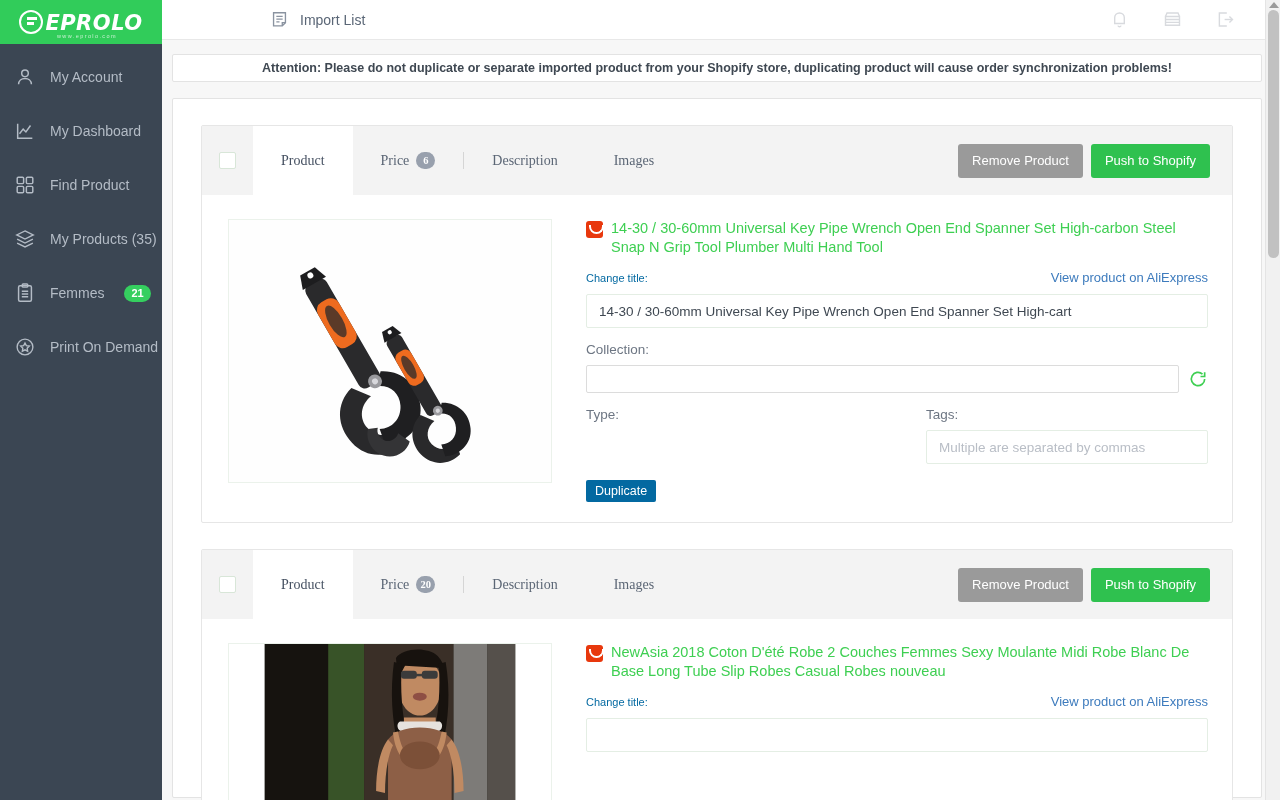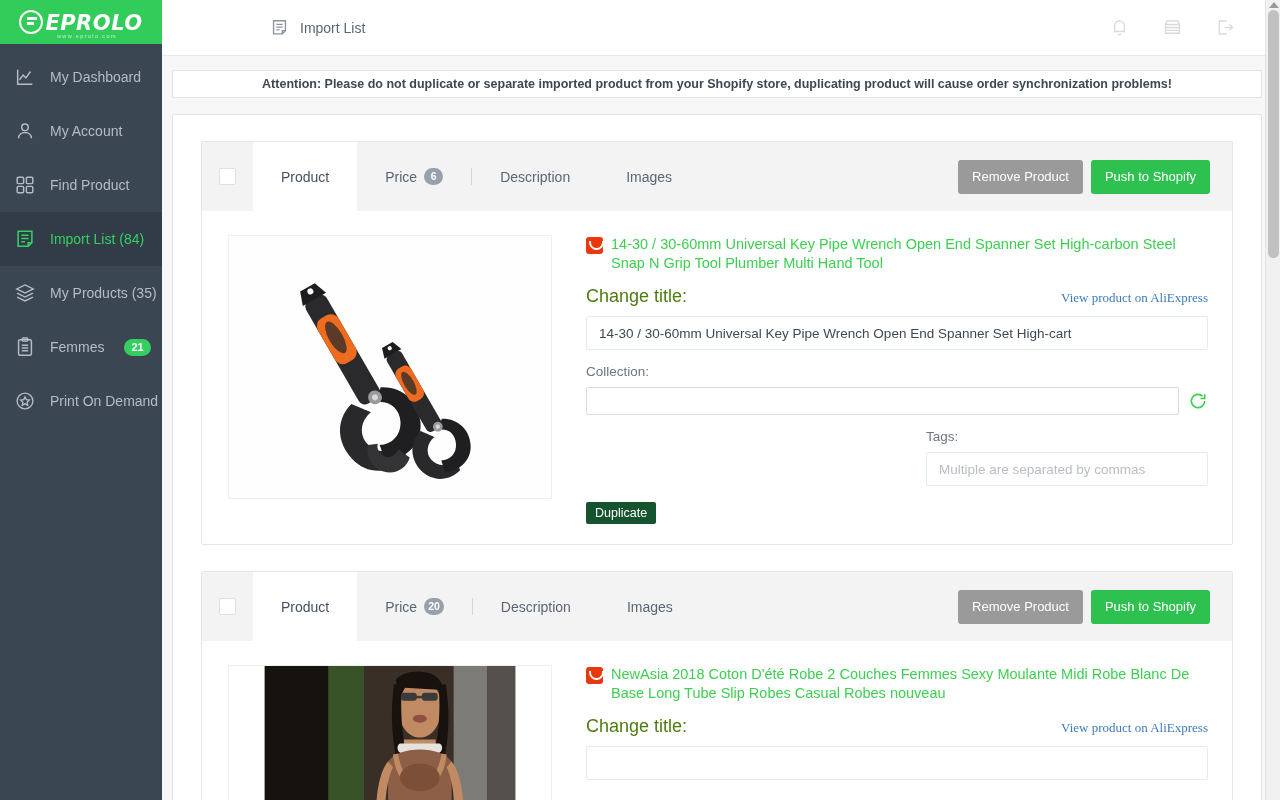--- a/index.html
+++ b/index.html
@@ -62,21 +62,21 @@
   .nav-label { white-space: nowrap; }
   .badge-pill {
     background: #35cf5f; color: #fff; font-size: 11px; font-weight: 700;
     border-radius: 9px; padding: 1px 7px; margin-left: 6px; line-height: 15px;
     display: inline-block;
   }
 
   
   .main { flex: 1; height: 800px; display: flex; flex-direction: column; position: relative; }
   .topbar {
-    height: 56px; background: #fff; border-bottom: 1px solid #e8e8e8;
+    height: 40px; background: #fff; border-bottom: 1px solid #e8e8e8;
     display: flex; align-items: center; padding: 0 22px 0 108px;
     flex: none;
   }
   .topbar-title { display: flex; align-items: center; gap: 11px; color: #5a6676; font-size: 14px; }
   .topbar-icons { margin-left: auto; display: flex; align-items: center; gap: 32px; padding-right: 22px; }
   .topbar-icons .ico { width: 21px; height: 21px; color: #d8dade; cursor: pointer; display:block; }
 
   .content {
     flex: 1; overflow: hidden; padding: 14px 18px 0 10px; background: #f7f7f7;
   }
@@ -117,20 +117,21 @@
   .chk-cell { width: 51px; display: flex; align-items: center; justify-content: center; }
   .chk {
     width: 17px; height: 17px; background: #fff;
     border: 1px solid #d8e6d8; border-radius: 2px; cursor: pointer;
   }
   .tabs { display: flex; align-items: stretch; }
   .tab {
     display: flex; align-items: center; justify-content: center;
     padding: 0 28px; font-size: 14px; color: #5b6675; cursor: pointer;
     position: relative;
+    font-family: Liberation Serif, serif;
   }
   .tab.active { background: #fff; color: #455061; }
   .tab .cnt {
     background: #98a0ad; color: #fff; font-size: 10.5px; font-weight: 700;
     border-radius: 9px; min-width: 19px; height: 17px; line-height: 17px;
     text-align: center; margin-left: 7px; padding: 0 4px; display: inline-block;
   }
   .tab-div { align-self: center; width: 1px; height: 17px; background: #d5d5d5; }
   .head-actions { margin-left: auto; display: flex; align-items: center; gap: 8px; padding-right: 22px; }
   .btn {
@@ -157,41 +158,40 @@
   .ali-ico {
     width: 17px; height: 17px; background: #e8380d; border-radius: 3px;
     flex: none; margin-top: 2px; position: relative;
   }
   .ali-ico::after {
     content: ""; position: absolute; left: 3px; top: 3.5px;
     width: 11px; height: 7px; border: 2px solid #fff; border-top: none;
     border-radius: 0 0 9px 9px;
   }
   .row-lbl { display: flex; align-items: baseline; margin-bottom: 9px; }
-  .lbl { font-size: 18px; color: #4d7c0f; }
+  .lbl { font-size: 11px; color: #0369a1; }
   .ali-link {
     margin-left: auto; font-size: 13px; color: #3d7bbd; cursor: pointer;
     text-decoration: none;
-    font-family: Liberation Serif, serif;
   }
   .inp {
     width: 100%; height: 34px; border: 1px solid #e4eee4; border-radius: 2px;
     padding: 0 12px; font-size: 13.5px; color: #3f4852; outline: none;
     font-family: "Liberation Sans", sans-serif; background: #fff;
   }
   .inp::placeholder { color: #b9bec6; }
   .field { margin-bottom: 6px; }
   .field-lbl { font-size: 13.5px; color: #6d7683; margin: 14px 0 8px; display: block; }
   .coll-row { display: flex; align-items: center; gap: 9px; }
   .coll-row .inp { flex: 1; height: 28px; border-color: #dcdcdc; }
   .refresh { width: 20px; height: 20px; color: #3ecf52; flex: none; cursor: pointer; display: block; }
   .two-col { display: flex; gap: 58px; }
   .two-col > div { flex: 1; }
   .dup {
-    background: #14532d; color: #fff; border: none; border-radius: 2px;
+    background: #0369a1; color: #fff; border: none; border-radius: 2px;
     font-size: 12.5px; padding: 4px 9px; margin-top: 16px; cursor: pointer;
     font-family: "Liberation Sans", sans-serif;
   }
 
   
   .scrollbar {
     position: absolute; right: 0; top: 0; width: 15px; height: 800px;
     background: #f1f1f1; border-left: 1px solid #e4e4e4;
   }
   .scroll-thumb {
@@ -215,53 +215,45 @@
         <span class="logo-mark"></span>
         <span class="logo-word">EPROLO</span>
       </div>
       <span class="logo-sub">www.eprolo.com</span>
     </div>
 
     <nav class="nav">
 
       <a class="nav-item">
         <svg class="ico" viewBox="0 0 24 24" fill="none" stroke="currentColor" stroke-width="1.6">
+          <circle cx="12" cy="8" r="3.6"></circle>
+            <path d="M5 20c0-4 3.2-6.4 7-6.4S19 16 19 20"></path>
+        </svg>
+        <span class="nav-label">My Account</span>
+      </a>
+
+      <a class="nav-item">
+        <svg class="ico" viewBox="0 0 24 24" fill="none" stroke="currentColor" stroke-width="1.6">
           <path d="M4 4v16h16"></path>
             <path d="M6 15l4-5 3 3 5-7"></path>
         </svg>
         <span class="nav-label">My Dashboard</span>
-      </a>
-
-      <a class="nav-item">
-        <svg class="ico" viewBox="0 0 24 24" fill="none" stroke="currentColor" stroke-width="1.6">
-          <circle cx="12" cy="8" r="3.6"></circle>
-            <path d="M5 20c0-4 3.2-6.4 7-6.4S19 16 19 20"></path>
-        </svg>
-        <span class="nav-label">My Account</span>
       </a>
 
       <a class="nav-item">
         <svg class="ico" viewBox="0 0 24 24" fill="none" stroke="currentColor" stroke-width="1.6">
           <rect x="3.5" y="3.5" width="7" height="7" rx="1.2"></rect>
             <rect x="13.5" y="3.5" width="7" height="7" rx="1.2"></rect>
           <rect x="3.5" y="13.5" width="7" height="7" rx="1.2"></rect>
             <rect x="13.5" y="13.5" width="7" height="7" rx="1.2"></rect>
         </svg>
         <span class="nav-label">Find Product</span>
       </a>
 
 
-      <a class="nav-item active">
-        <svg class="ico" viewBox="0 0 24 24" fill="none" stroke="currentColor" stroke-width="1.7">
-          <path d="M4.5 3.5h15v12.5l-4 4h-11z"></path>
-          <path d="M8 8h8M8 11.5h8M8 15h4"></path>
-          <path d="M19.5 16h-4v4"></path>
-        </svg>
-        <span class="nav-label">Import List (84)</span>
-      </a>
 
       <a class="nav-item">
         <svg class="ico" viewBox="0 0 24 24" fill="none" stroke="currentColor" stroke-width="1.5">
           <path d="M12 3.2L21 7.6 12 12 3 7.6z"></path>
             <path d="M3.4 12.2L12 16.4l8.6-4.2"></path>
             <path d="M3.4 16.4L12 20.6l8.6-4.2"></path>
         </svg>
         <span class="nav-label">My Products (35)</span>
       </a>
 
@@ -401,20 +393,21 @@
               <div class="coll-row">
                 <input class="inp" type="text" value="" style="">
                 <svg class="refresh" viewBox="0 0 24 24" fill="none" stroke="currentColor" stroke-width="2">
                   <path d="M20 12a8 8 0 1 1-2.6-5.9"></path>
                     <path d="M20 4v5h-5"></path>
                 </svg>
               </div>
 
               <div class="two-col">
                 <div>
+                  <span class="field-lbl">Type:</span>
                 </div>
                 <div>
                   <span class="field-lbl">Tags:</span>
                   <input class="inp" type="text" placeholder="Multiple are separated by commas" style="">
                 </div>
               </div>
 
               <button class="dup">Duplicate</button>
             </div>
           </div>

